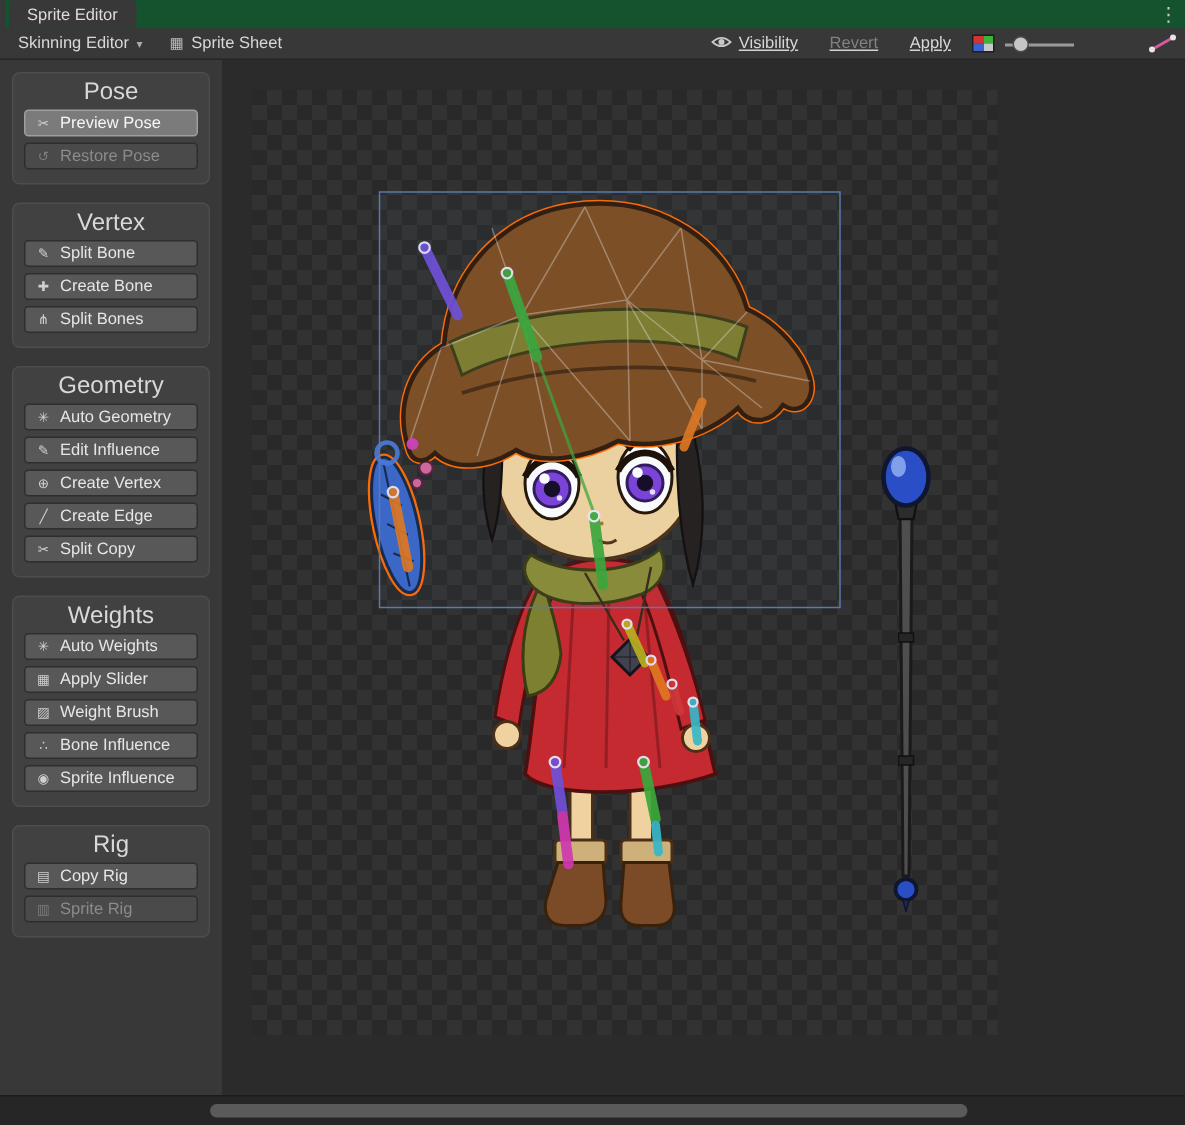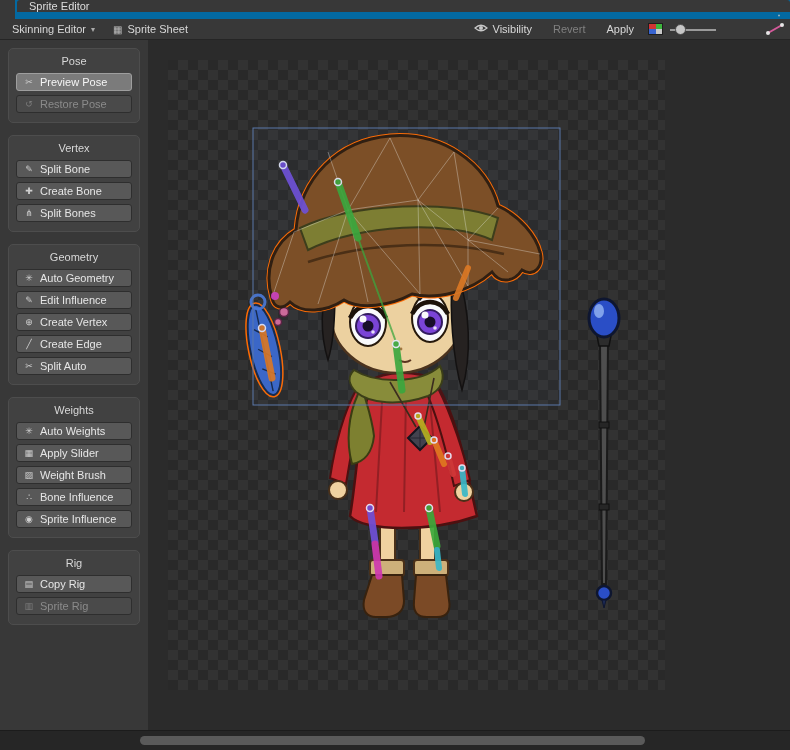--- a/index.html
+++ b/index.html
@@ -4,51 +4,51 @@
 <style>
   * { box-sizing: border-box; margin: 0; padding: 0; }
   html,body { width: 790px; height: 750px; }
   body {
     position: relative; overflow: hidden;
     background: #383838; color: #d2d2d2;
     font-family: "Liberation Sans", sans-serif;
   }
 
   
-  .tabbar { position:absolute; top:0; left:15px; right:0; height:19px;
-    background:#0369a1; display:flex; align-items:stretch;flex-direction:column; }
+  .tabbar { position:absolute; top:0; left:4px; right:0; height:19px;
+    background:#14532d; display:flex; align-items:stretch; }
   .tab { margin-left:2px; background:#383838; padding:0 12px; font-size:11px;
     display:flex; align-items:center; color:#dddddd; border-radius:3px 3px 0 0; }
   .kebab { margin-left:auto; width:22px; display:flex; align-items:center;
     justify-content:center; color:#c8c8c8; font-size:13px; cursor:default; }
 
   
   .toolbar { position:absolute; top:19px; left:0; right:0; height:21px;
     background:#383838; border-bottom:1px solid #252525;
     display:flex; align-items:center; padding:0 5px; gap:4px; font-size:11px; }
   .tbtn { display:flex; align-items:center; gap:5px; padding:1px 7px;
     border-radius:2px; color:#d8d8d8; height:17px; }
   .tbtn .caret { font-size:8px; color:#aaaaaa; }
   .tbtn .tb-ic { font-size:10px; color:#bbbbbb; }
   .tbtn.dim { color:#818181; }
-  .tb-right { margin-left:auto; display:flex; align-items:center; gap:7px; }
+  .tb-right { margin-left:auto; display:flex; align-items:center; gap:7px;text-decoration:underline; }
   .color-icon { width:15px; height:12px; display:grid; border:1px solid #1e1e1e;
     grid-template-columns:1fr 1fr; grid-template-rows:1fr 1fr; }
   .color-icon i { display:block; }
   .zoom-slider { position:relative; width:46px; height:15px; }
   .zoom-slider .track { position:absolute; left:0; right:0; top:7px; height:2px; background:#9a9a9a; }
   .zoom-slider .knob { position:absolute; left:5px; top:2px; width:11px; height:11px;
     border-radius:50%; background:#c6c6c6; border:1px solid #4a4a4a; }
   .alpha-icon { margin-left:42px; display:flex; align-items:center; }
 
   
   .sidebar { position:absolute; top:40px; left:0; width:148px; bottom:20px; background:#383838; }
   .panel { margin:8px 8px 12px 8px; background:#414141; border:1px solid #4d4d4d;
     border-radius:5px; padding:5px 7px 9px 7px; }
-  .panel-title { text-align:center; font-size:11px; color:#d8d8d8; height:15px; line-height:15px; margin-bottom:2px; }
+  .panel-title { text-align:center; font-size:16px; color:#d8d8d8; height:15px; line-height:15px; margin-bottom:2px; }
   .pbtn { height:18px; margin-top:4px; background:#585858; border:1px solid #2e2e2e;
     border-radius:3px; display:flex; align-items:center; gap:5px; padding:0 6px;
     font-size:11px; color:#e6e6e6; white-space:nowrap; overflow:hidden; cursor:default; }
   .pbtn .ic { width:12px; font-size:9px; color:#cfcfcf; text-align:center; flex:none; }
   .pbtn.active { background:#7b7b7b; border-color:#9e9e9e; color:#f6f6f6; }
   .pbtn.disabled { background:#4a4a4a; color:#8b8b8b; }
   .pbtn.disabled .ic { color:#7d7d7d; }
 
   
   .canvas { position:absolute; left:148px; top:40px; right:0; bottom:20px;
@@ -166,21 +166,21 @@
     <div class="pbtn">
       <span class="ic">⊕</span>
       <span>Create Vertex</span>
     </div>
     <div class="pbtn">
       <span class="ic">╱</span>
       <span>Create Edge</span>
     </div>
     <div class="pbtn">
       <span class="ic">✂</span>
-      <span>Split Auto</span>
+      <span>Split Copy</span>
     </div>
   </div>
 
   <div class="panel">
     <div class="panel-title">Weights</div>
     <div class="pbtn">
       <span class="ic">✳</span>
       <span>Auto Weights</span>
     </div>
     <div class="pbtn">

